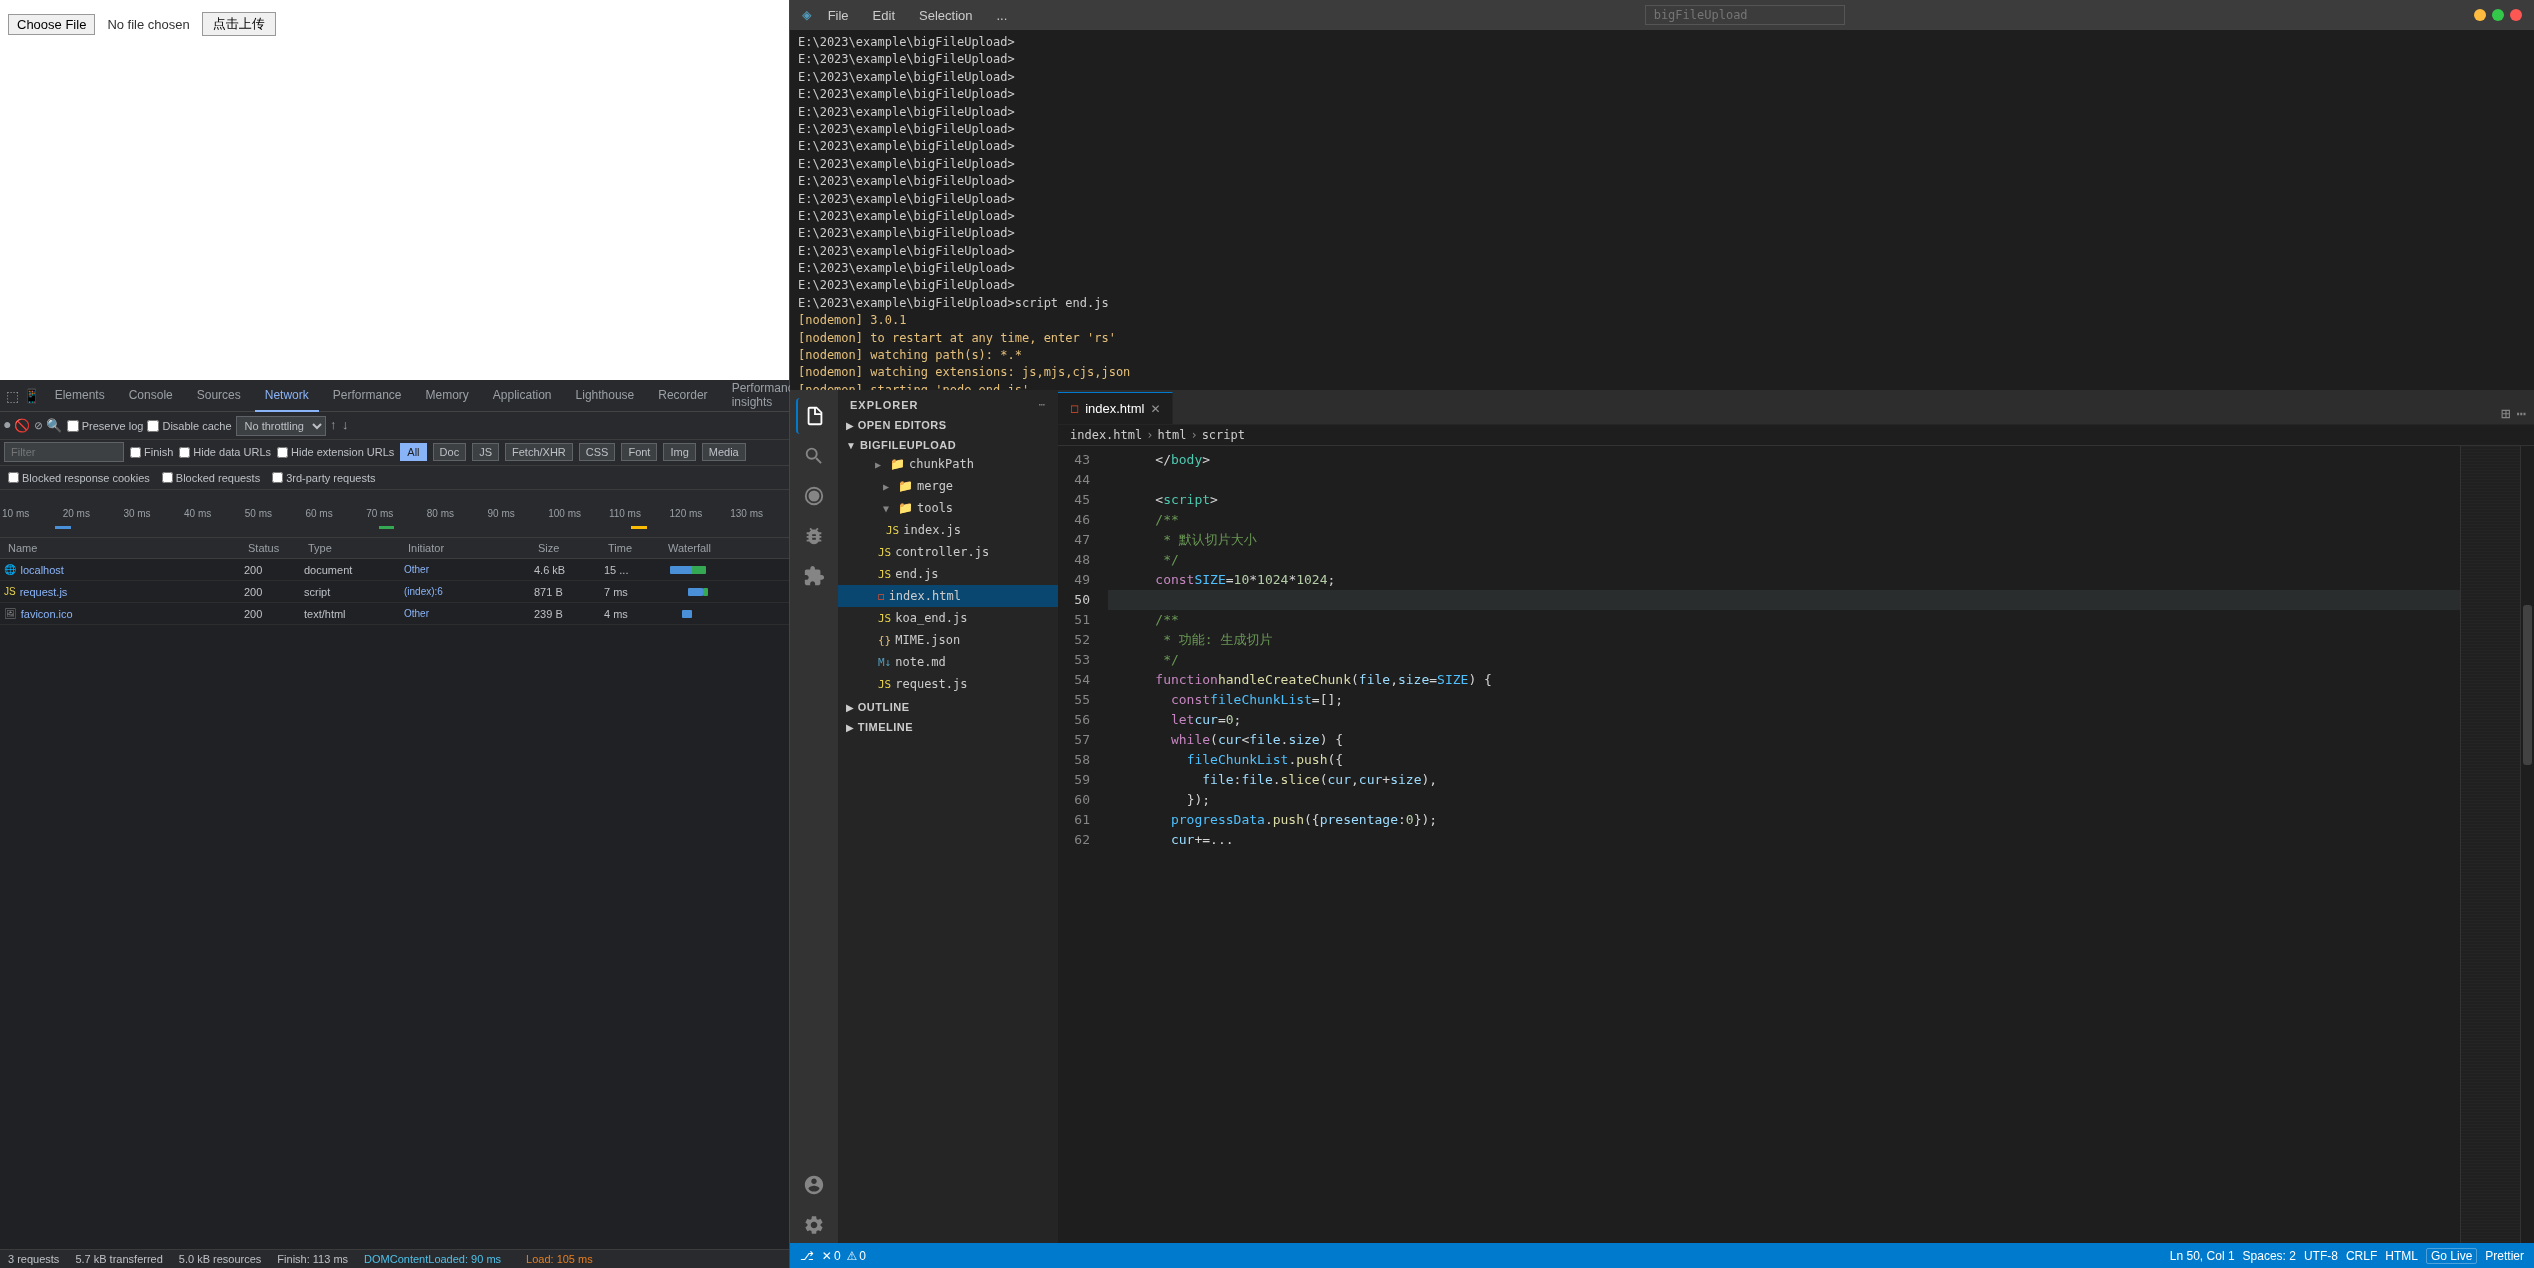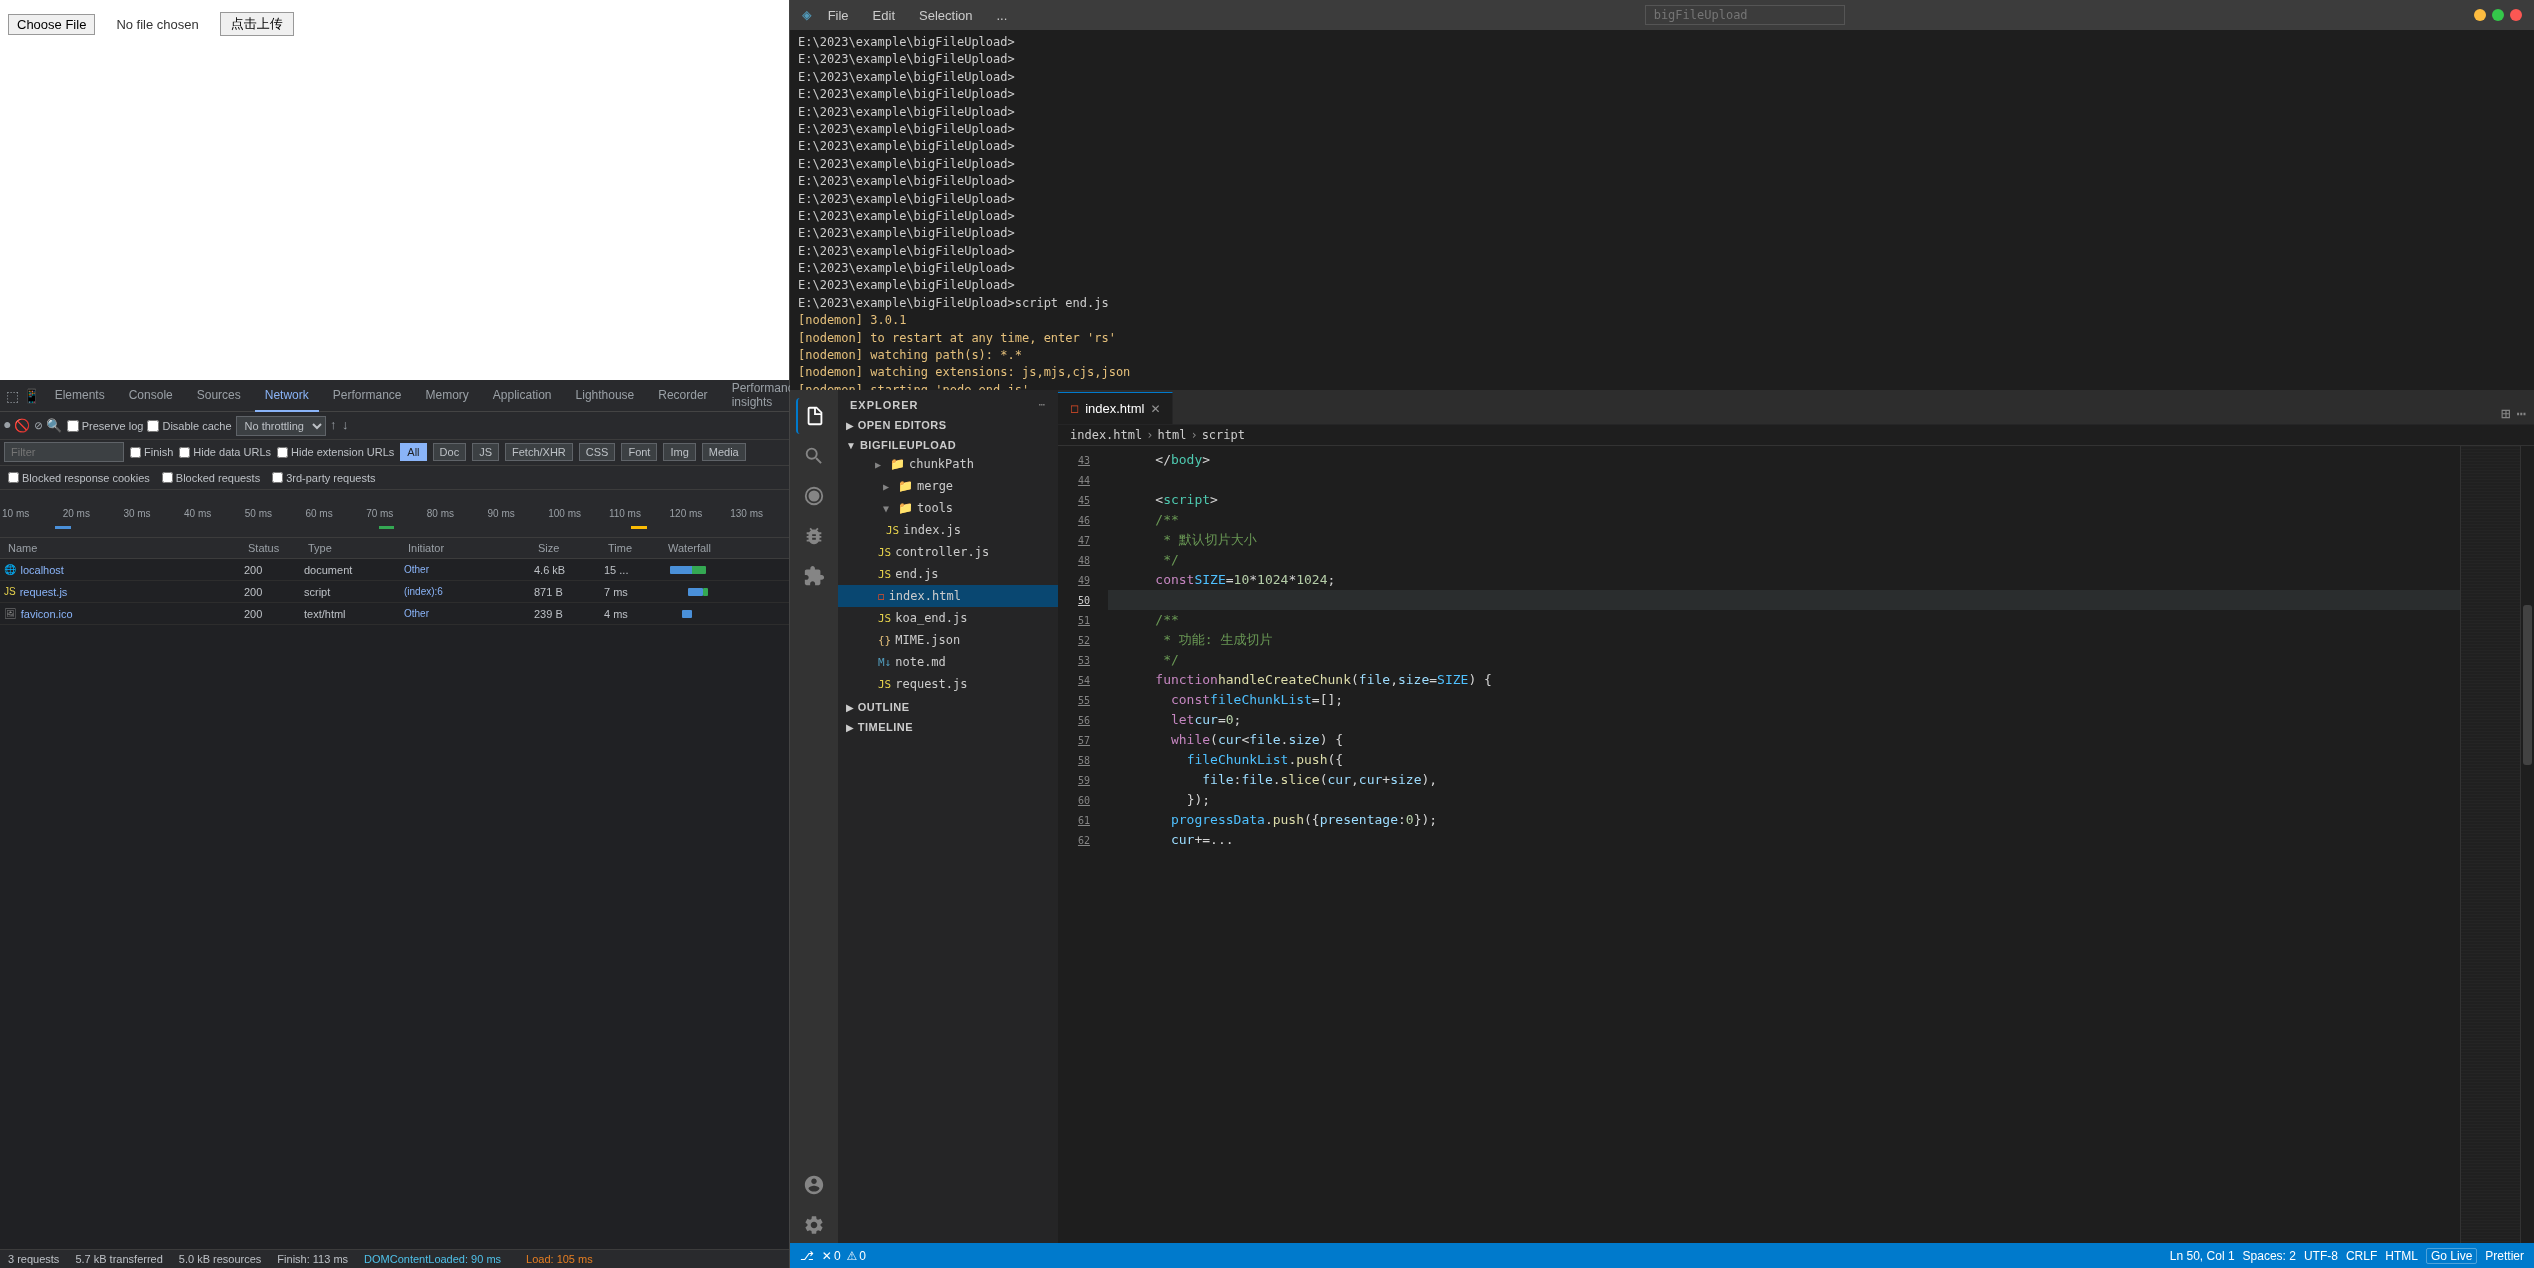--- a/index.html
+++ b/index.html
@@ -20,21 +20,21 @@
       flex: 0 0 380px;
       background: #fff;
       padding: 8px;
       display: flex;
       flex-direction: column;
     }
 
     #file-upload-row {
       display: flex;
       align-items: center;
-      gap: 21px;
+      gap: 12px;
       padding: 4px 0;
     }
 
     #choose-file-btn {
       background: #f0f0f0;
       border: 1px solid #999;
       padding: 2px 8px;
       font-size: 13px;
       cursor: pointer;
       font-family: Arial, sans-serif;
@@ -503,21 +503,21 @@
       font-family: 'Consolas', monospace;
       padding: 0 8px 0 0;
       text-align: right;
       line-height: 1.5;
       user-select: none;
       overflow: hidden;
       padding-top: 4px;
       flex-shrink: 0;
     }
 
-    .line-num { height: 20px; display: flex; align-items: center; justify-content: flex-end; padding-right: 10px; font-size: 10px; text-decoration: underline; }
+    .line-num { height: 20px; display: flex; align-items: center; justify-content: flex-end; padding-right: 10px; font-size: 13px; }
     .line-num.active-line { color: #cccccc; }
 
     #code-content {
       flex: 1;
       padding: 4px 0;
       overflow: hidden;
       font-size: 13px;
       font-family: 'Consolas', monospace;
       line-height: 20px;
       background: #1e1e1e;

